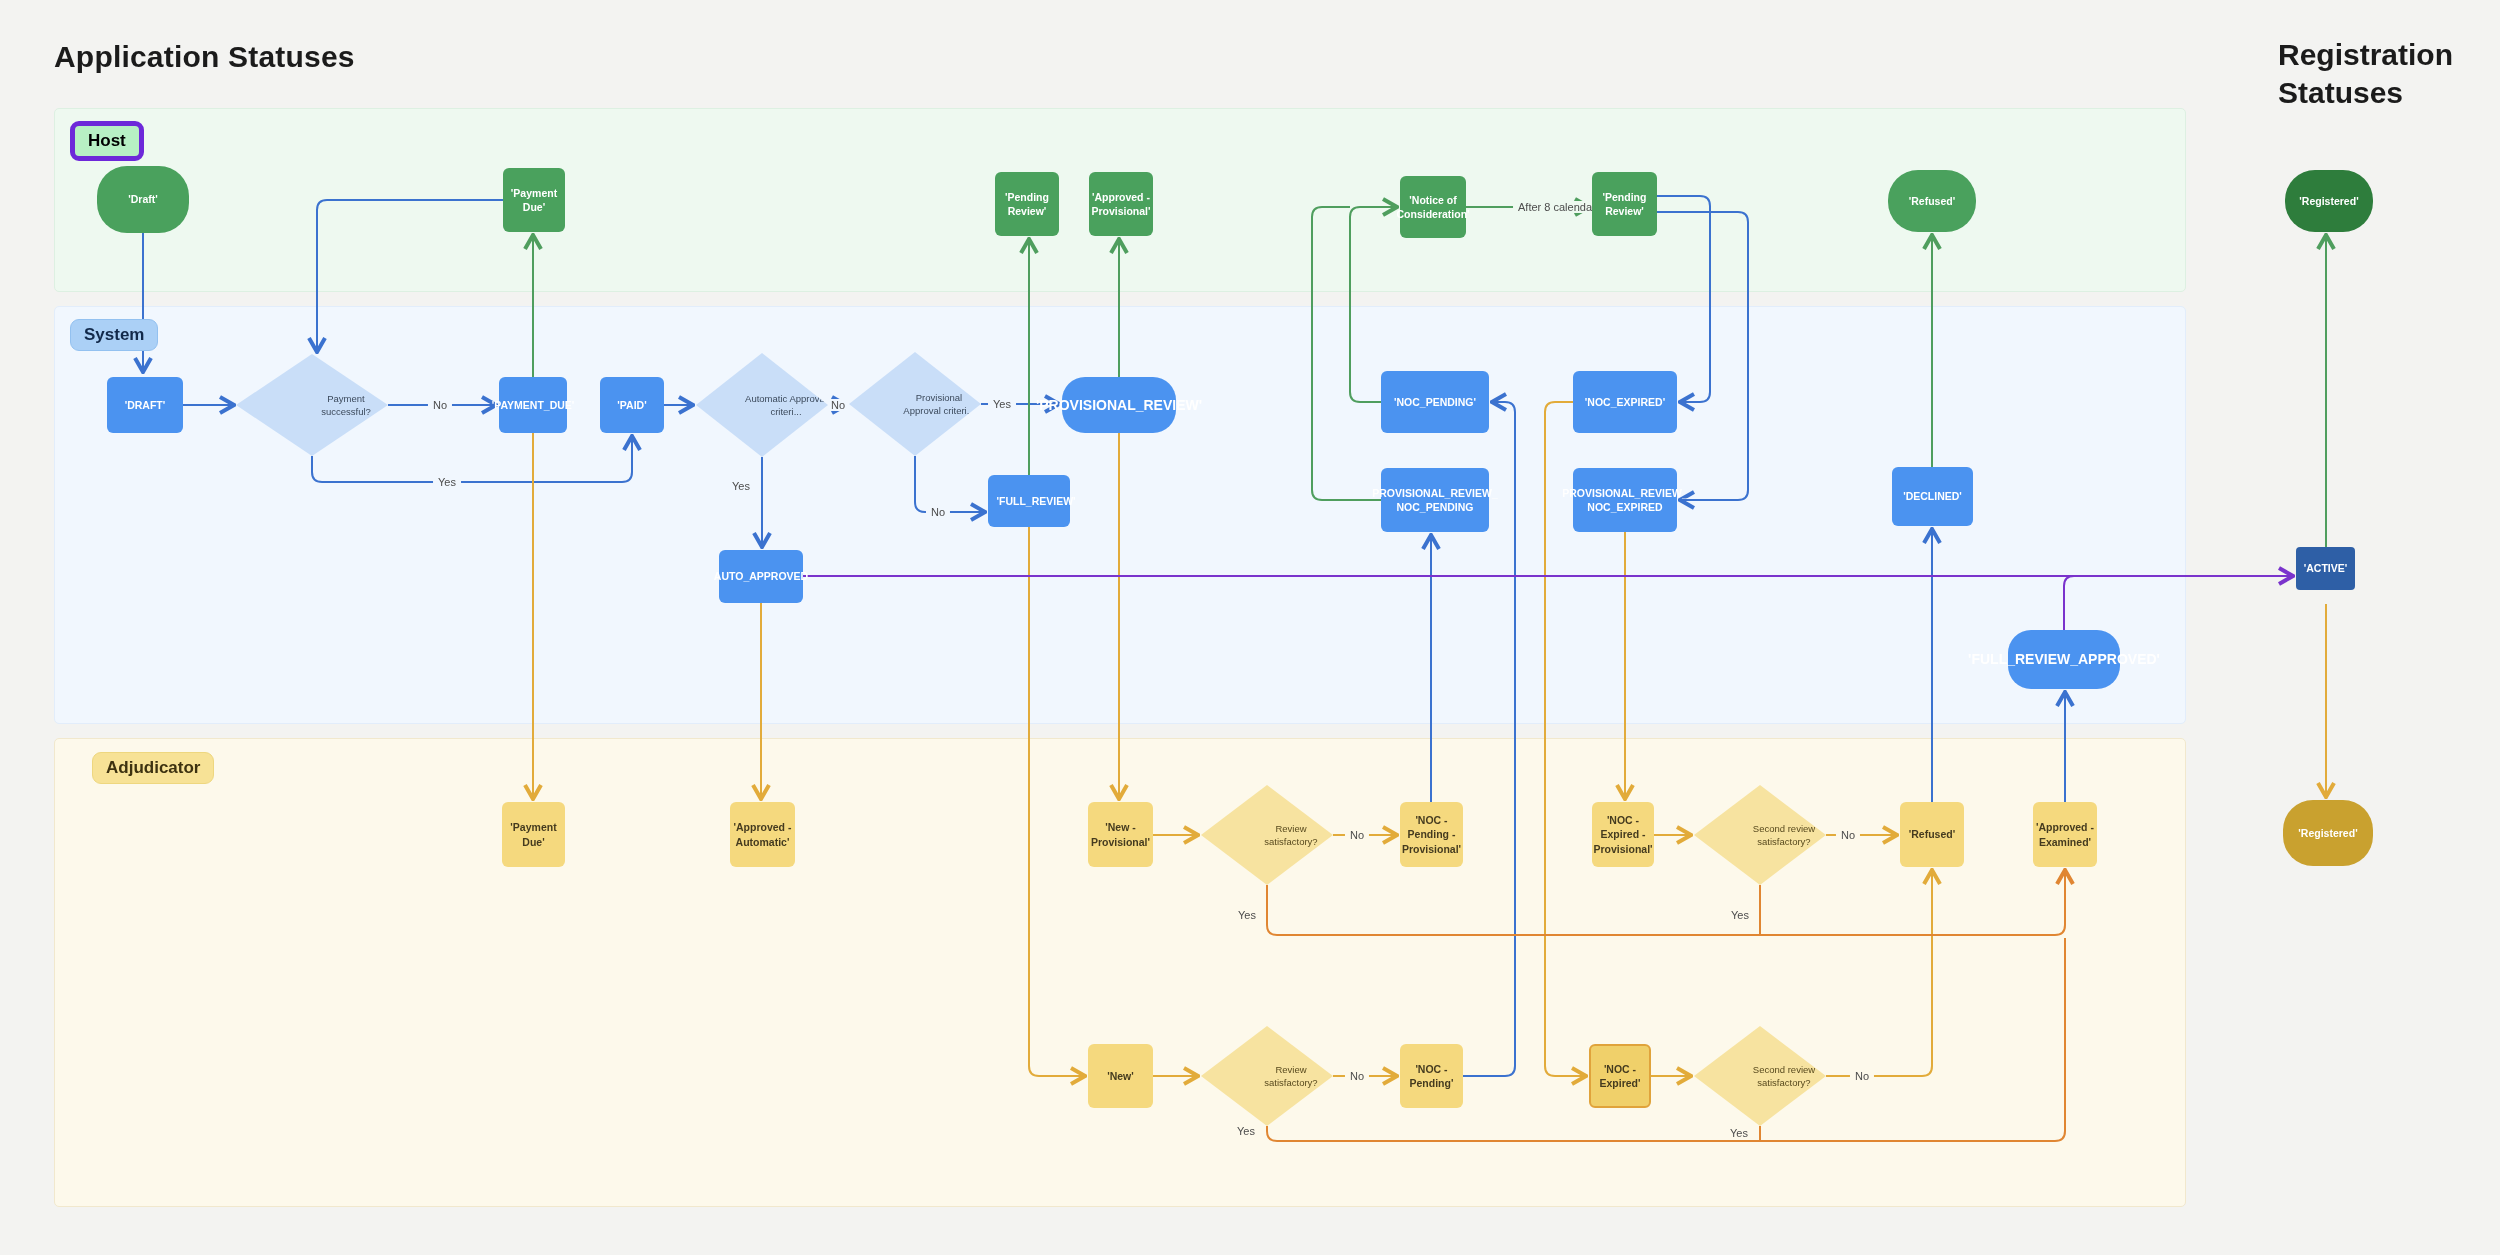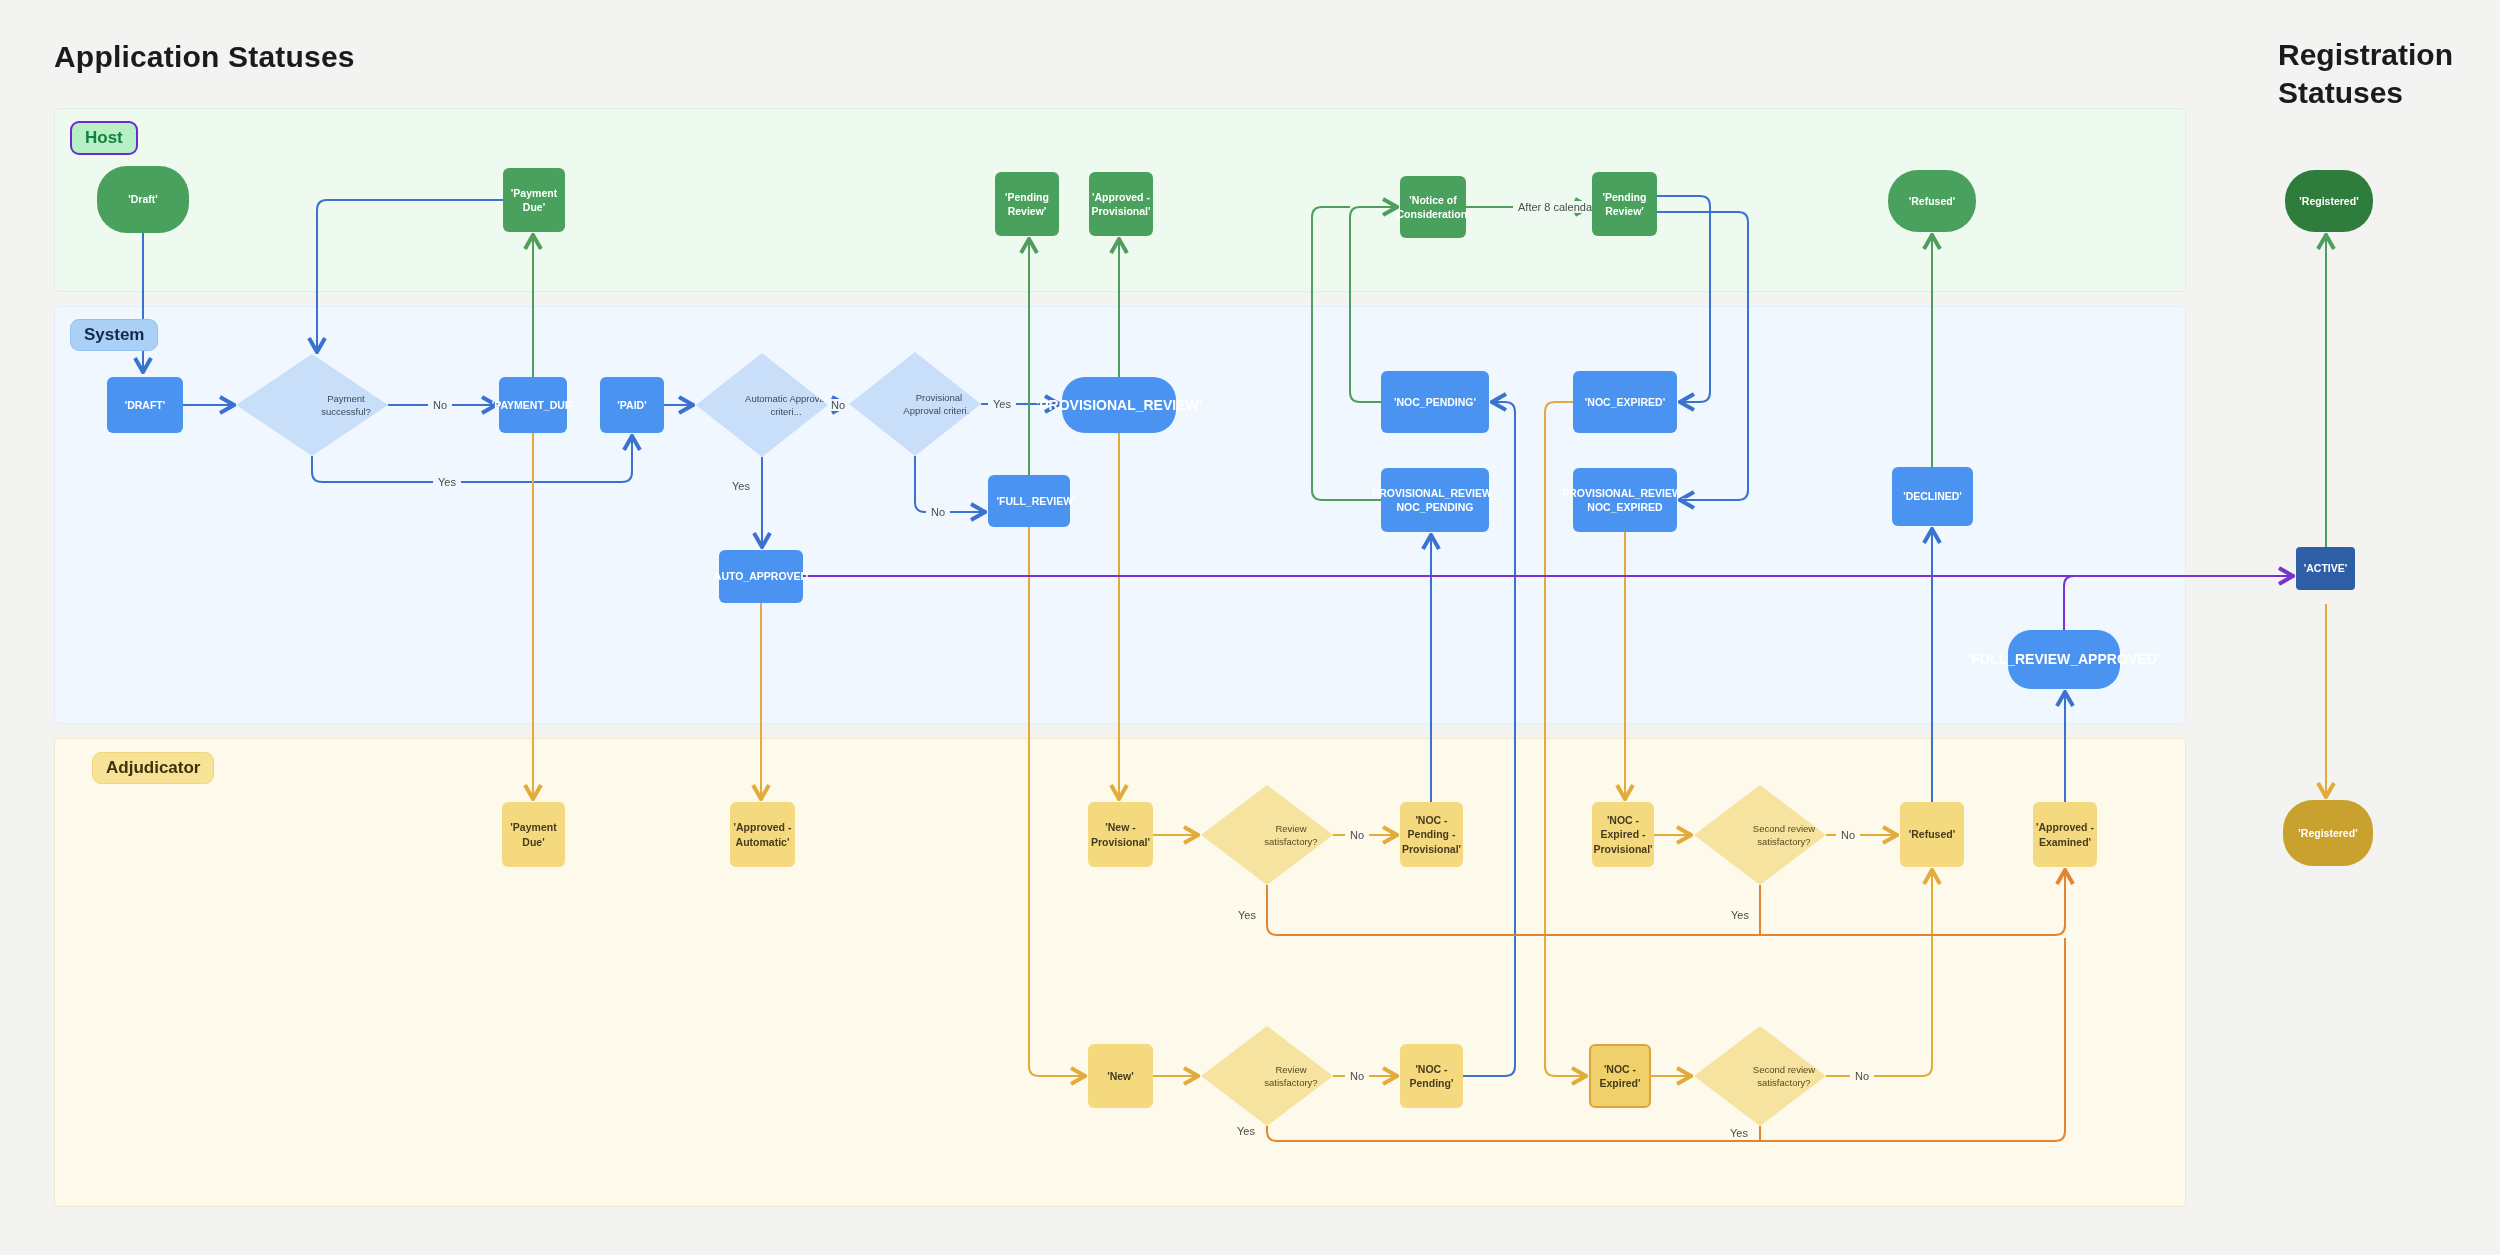--- a/index.html
+++ b/index.html
@@ -5,21 +5,21 @@
   html,body{margin:0;padding:0;background:#f3f3f1;}
   #canvas{position:relative;width:2500px;height:1255px;background:#f3f3f1;overflow:hidden;
           font-family:"Liberation Sans", sans-serif;}
   .title{position:absolute;font-size:30px;font-weight:800;color:#1b1b1b;letter-spacing:.2px;}
   .reg-title{position:absolute;font-size:30px;font-weight:800;color:#1b1b1b;line-height:38px;width:200px;}
   .lane{position:absolute;border-radius:5px;z-index:0;}
   .lane-host{left:54px;top:108px;width:2130px;height:182px;background:#eef9f0;border:1px solid #ddf0e2;}
   .lane-system{left:54px;top:306px;width:2130px;height:416px;background:#f1f7fe;border:1px solid #e2edfb;}
   .lane-adj{left:54px;top:738px;width:2130px;height:467px;background:#fdf9eb;border:1px solid #f1e8cd;}
   .pill{position:absolute;z-index:3;font-size:17px;font-weight:700;padding:5px 13px;border-radius:9px;}
-  .pill-host{left:70px;top:121px;background:#b7f0c4;color:#15803d;border:2px solid #6d28d9;}
+  .pill-host{left:70px;top:121px;background:#b7f0c4;color:#000000;border:5px solid #6d28d9;}
   .pill-system{left:70px;top:319px;background:#abd0f6;color:#12294a;border:1px solid #93c1f0;}
   .pill-adj{left:70px;top:752px;background:#f7e296;color:#3d3210;border:1px solid #eed77f;margin-left:22px;}
   svg.wires{position:absolute;left:0;top:0;z-index:1;}
   svg.wires path{fill:none;stroke-width:2px;}
   .node{position:absolute;z-index:3;display:flex;align-items:center;justify-content:center;
         text-align:center;font-weight:700;font-size:10.5px;line-height:1.35;border-radius:6px;
         padding:2px;box-sizing:border-box;}
   .n-blue{background:#4b93f0;color:#fff;}
   .n-navy{background:#2e5fa6;color:#fff;border-radius:4px;}
   .n-green{background:#4aa15d;color:#fff;}

